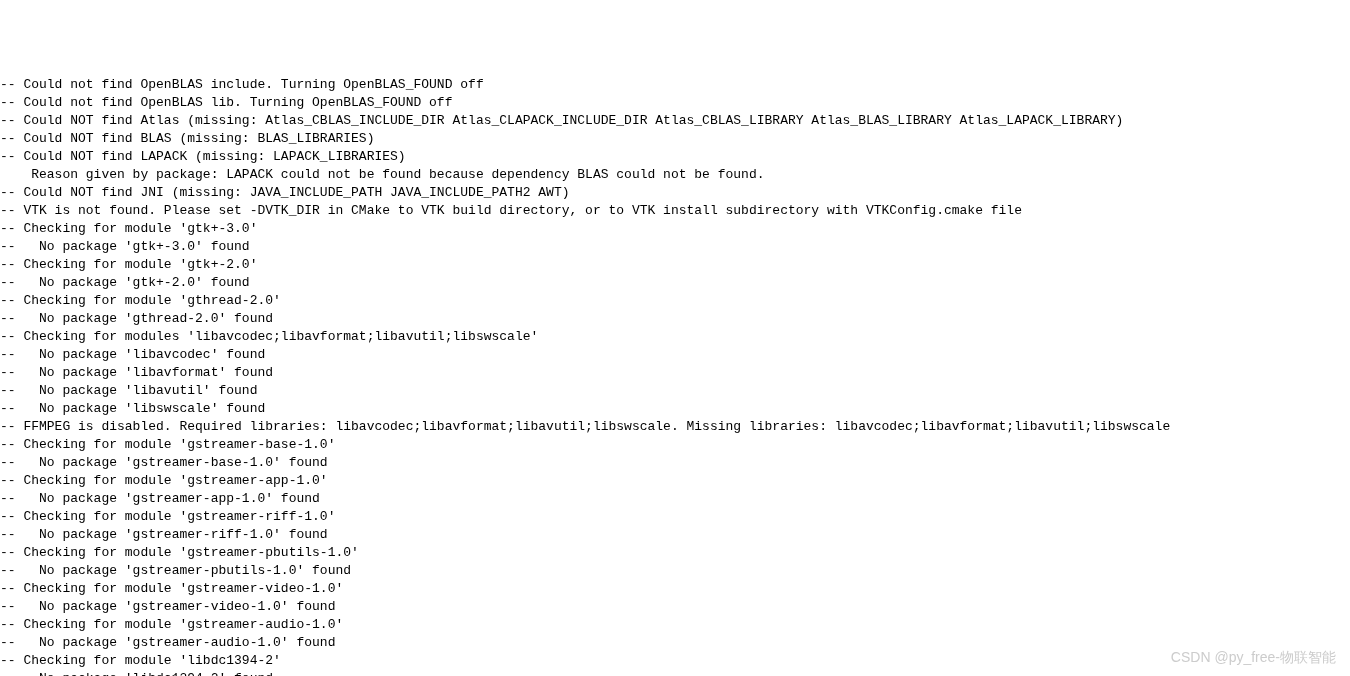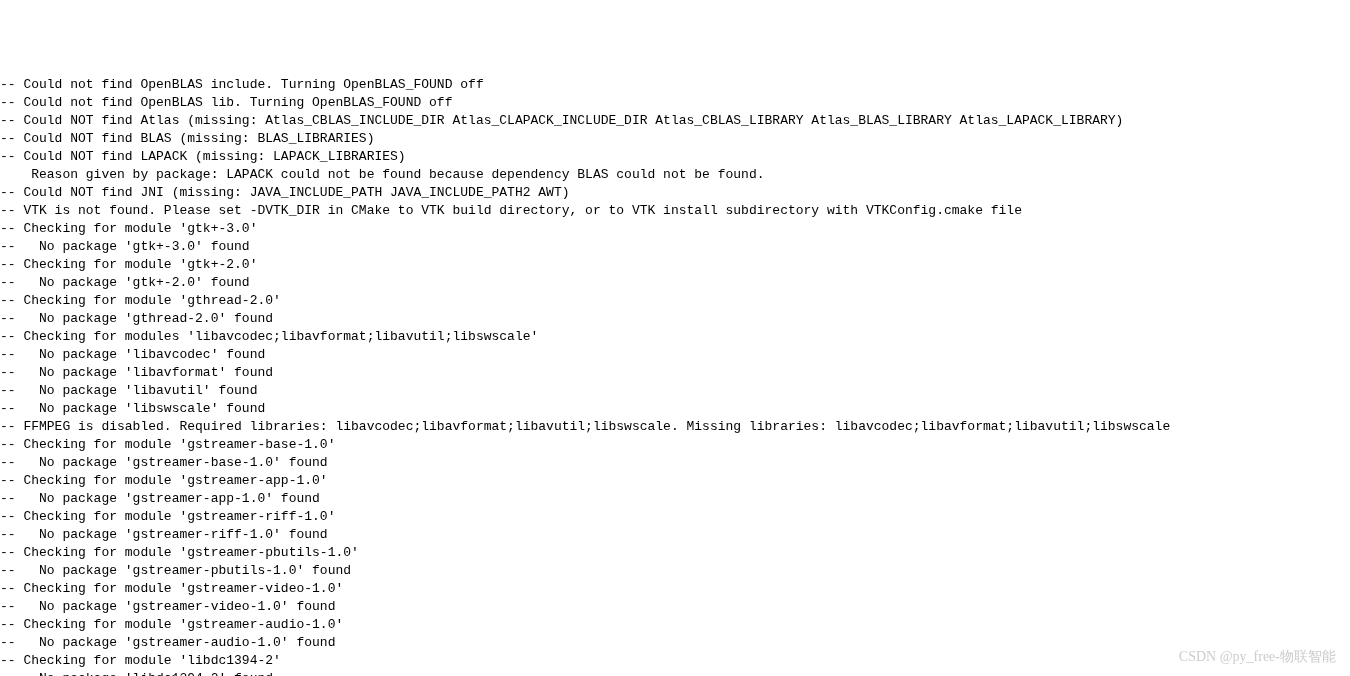--- a/index.html
+++ b/index.html
@@ -24,21 +24,21 @@
     }
     .line {
       display: block;
     }
     .watermark {
       position: absolute;
       bottom: 10px;
       right: 14px;
       color: #cccccc;
       font-size: 14px;
-      font-family: Liberation Serif, serif;
+      font-family: Liberation Sans, sans-serif;
       pointer-events: none;
     }
   </style>
 </head>
 <body>
 
 
 
 <div class="terminal-output" id="terminal-lines"><span class="line">-- Could not find OpenBLAS include. Turning OpenBLAS_FOUND off</span><span class="line">-- Could not find OpenBLAS lib. Turning OpenBLAS_FOUND off</span><span class="line">-- Could NOT find Atlas (missing: Atlas_CBLAS_INCLUDE_DIR Atlas_CLAPACK_INCLUDE_DIR Atlas_CBLAS_LIBRARY Atlas_BLAS_LIBRARY Atlas_LAPACK_LIBRARY)</span><span class="line">-- Could NOT find BLAS (missing: BLAS_LIBRARIES)</span><span class="line">-- Could NOT find LAPACK (missing: LAPACK_LIBRARIES)</span><span class="line">    Reason given by package: LAPACK could not be found because dependency BLAS could not be found.</span><span class="line"></span><span class="line">-- Could NOT find JNI (missing: JAVA_INCLUDE_PATH JAVA_INCLUDE_PATH2 AWT)</span><span class="line">-- VTK is not found. Please set -DVTK_DIR in CMake to VTK build directory, or to VTK install subdirectory with VTKConfig.cmake file</span><span class="line">-- Checking for module 'gtk+-3.0'</span><span class="line">--   No package 'gtk+-3.0' found</span><span class="line">-- Checking for module 'gtk+-2.0'</span><span class="line">--   No package 'gtk+-2.0' found</span><span class="line">-- Checking for module 'gthread-2.0'</span><span class="line">--   No package 'gthread-2.0' found</span><span class="line">-- Checking for modules 'libavcodec;libavformat;libavutil;libswscale'</span><span class="line">--   No package 'libavcodec' found</span><span class="line">--   No package 'libavformat' found</span><span class="line">--   No package 'libavutil' found</span><span class="line">--   No package 'libswscale' found</span><span class="line">-- FFMPEG is disabled. Required libraries: libavcodec;libavformat;libavutil;libswscale. Missing libraries: libavcodec;libavformat;libavutil;libswscale</span><span class="line">-- Checking for module 'gstreamer-base-1.0'</span><span class="line">--   No package 'gstreamer-base-1.0' found</span><span class="line">-- Checking for module 'gstreamer-app-1.0'</span><span class="line">--   No package 'gstreamer-app-1.0' found</span><span class="line">-- Checking for module 'gstreamer-riff-1.0'</span><span class="line">--   No package 'gstreamer-riff-1.0' found</span><span class="line">-- Checking for module 'gstreamer-pbutils-1.0'</span><span class="line">--   No package 'gstreamer-pbutils-1.0' found</span><span class="line">-- Checking for module 'gstreamer-video-1.0'</span><span class="line">--   No package 'gstreamer-video-1.0' found</span><span class="line">-- Checking for module 'gstreamer-audio-1.0'</span><span class="line">--   No package 'gstreamer-audio-1.0' found</span><span class="line">-- Checking for module 'libdc1394-2'</span><span class="line">--   No package 'libdc1394-2' found</span></div>
 

